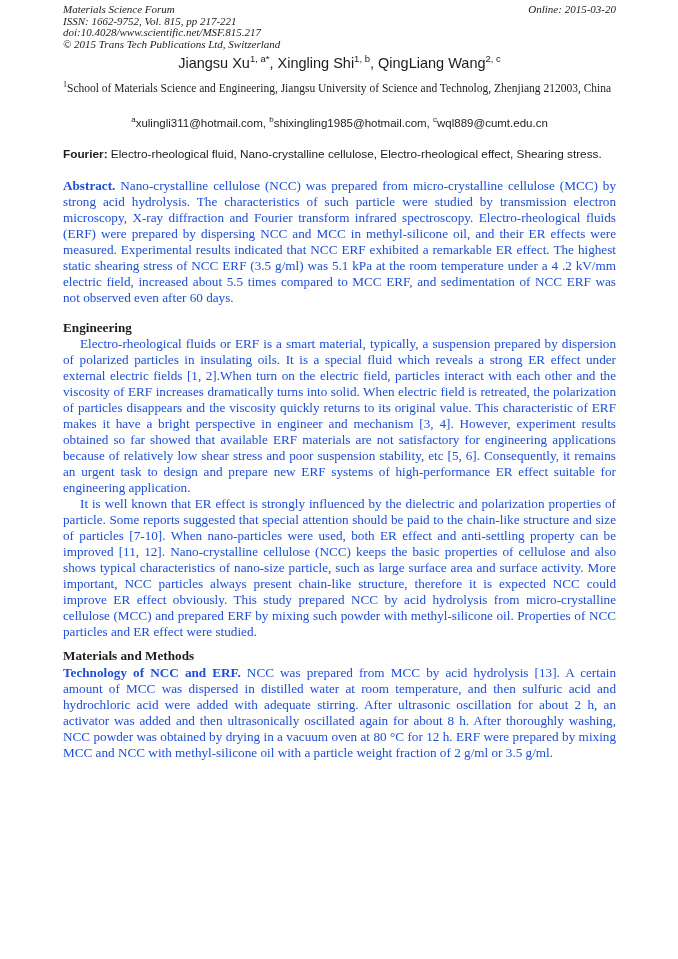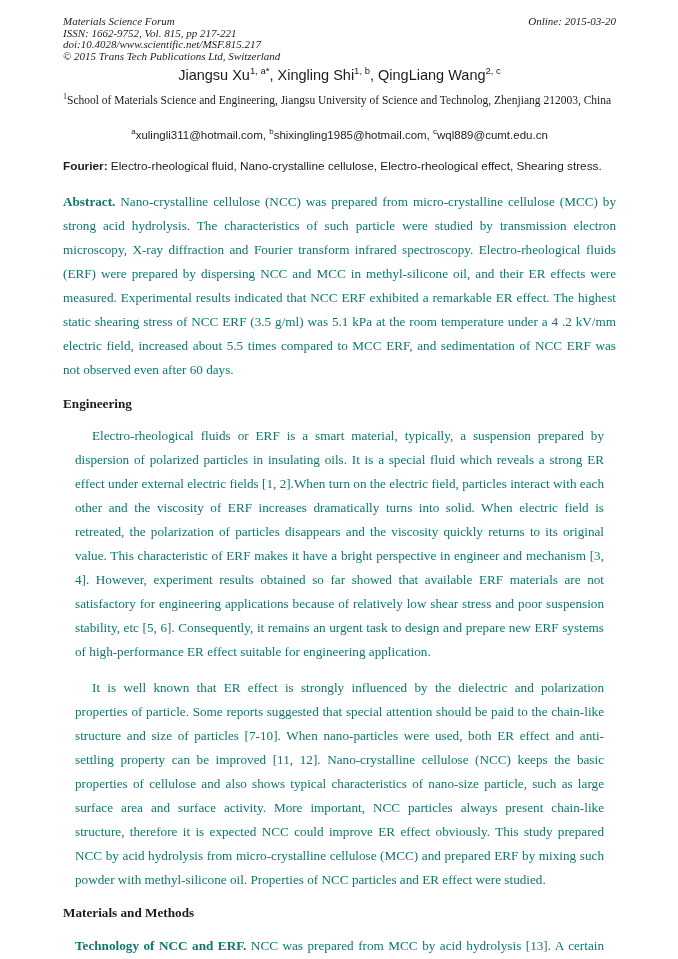--- a/index.html
+++ b/index.html
@@ -21,21 +21,21 @@
     background: #ffffff;
   }
   .content {
     position: absolute;
     left: 63px;
     top: 0;
     width: 553px;
   }
   
   .pub-header {
-    padding-top: 16px;
+    padding-top: 4px;
     display: flex;
     justify-content: space-between;
     align-items: flex-start;
     font-family: "Liberation Serif", serif;
     font-style: italic;
     font-size: 11px;
     line-height: 11.5px;
     color: #1c1c1c;
   }
   .pub-header .left div { white-space: nowrap; }
@@ -87,34 +87,34 @@
     font-family: "Liberation Sans", sans-serif;
     font-size: 11.8px;
     line-height: 16px;
     text-align: justify;
   }
   .keywords .label { font-weight: bold; }
   
   .bodytext {
     font-family: "Liberation Serif", serif;
     font-size: 13.2px;
-    line-height: 24px;
+    line-height: 16px;
     text-align: justify;
-    color: #0f766e;
+    color: #1d4ed8;
   }
   .abstract { margin-top: 16px; }
   .runin { font-weight: bold; }
   .section-heading {
     font-family: "Liberation Serif", serif;
     font-weight: bold;
     font-size: 13.2px;
     line-height: 17.4px;
     margin-top: 13px;
   }
-  .para { margin: 12px; }
+  .para { margin: 0; }
   .para.indent { text-indent: 17px; }
   .mm-heading { margin-top: 7px; }
 </style>
 </head>
 <body>
 
 <div class="page">
   <div class="content">
 
     <div class="pub-header">

